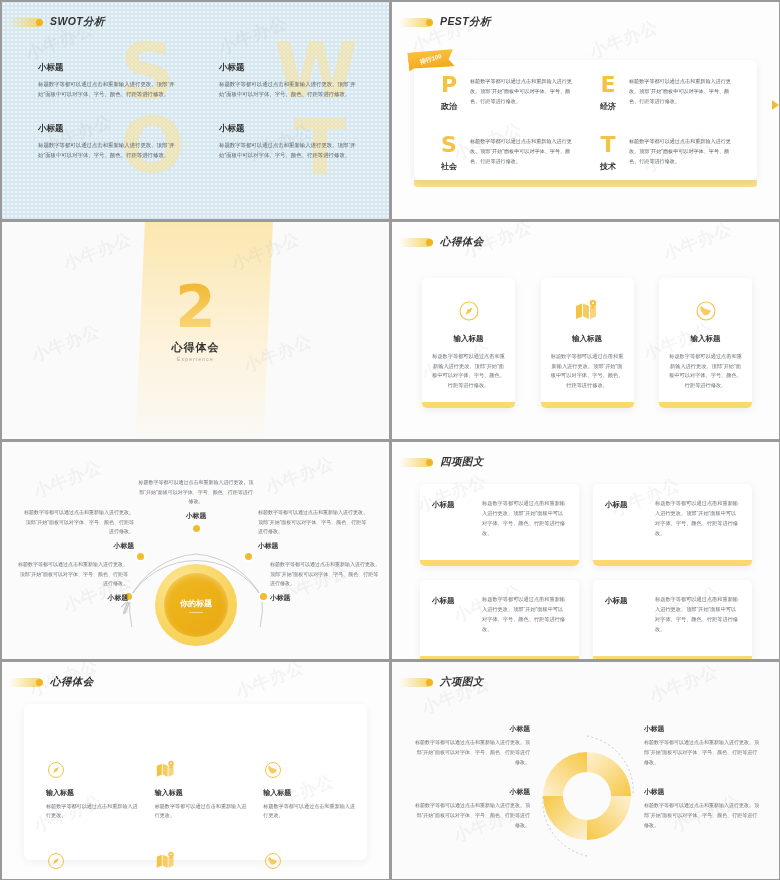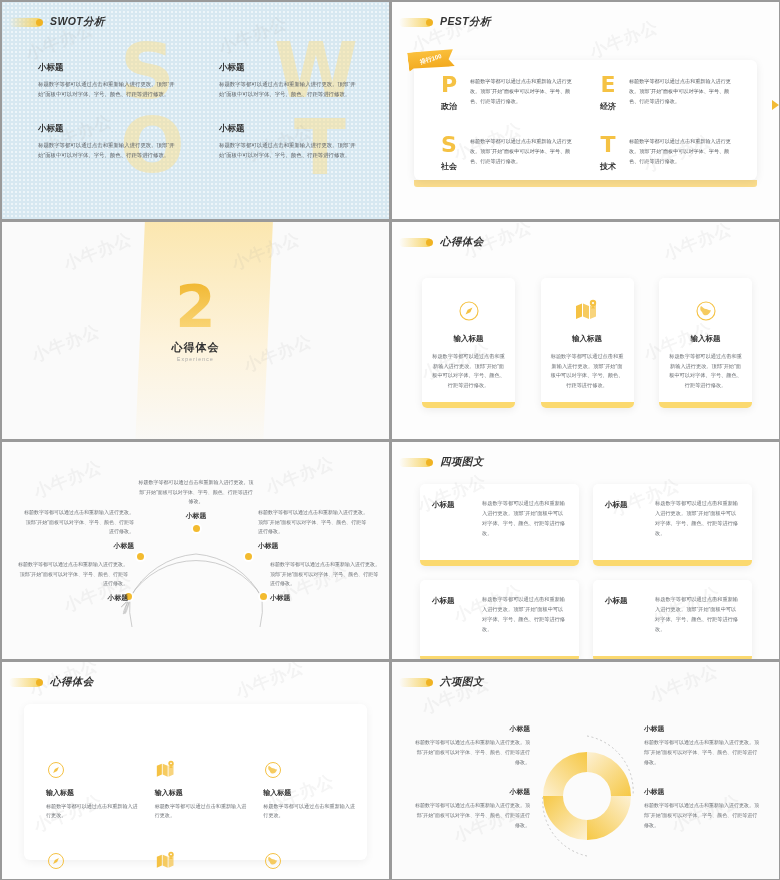--- a/index.html
+++ b/index.html
@@ -465,20 +465,26 @@
       <path d="M128 156 A 84 84 0 0 0 128 157" fill="none" stroke="#b9b9b9" stroke-width=".7"></path>
       <path d="M126 158 Q 112 172 127 158" fill="none" stroke="#b9b9b9" stroke-width=".7"></path>
       <path d="M128 155 A 80 80 0 0 0 130 157" fill="none" stroke="#b9b9b9" stroke-width=".7"></path>
       <path d="M129 154 C 118 172 120 182 128 157" fill="none" stroke="#b9b9b9" stroke-width=".7"></path>
       <path d="M127 157 A 82 82 0 0 0 129 157" fill="none" stroke="#b9b9b9" stroke-width=".7"></path>
       <path d="M194 112 A 82 82 0 0 0 128 156" fill="none" stroke="#b9b9b9" stroke-width=".7"></path>
       <path d="M194 112 A 82 82 0 0 1 260 156" fill="none" stroke="#b9b9b9" stroke-width=".7"></path>
       <path d="M128 156 A 82 82 0 0 0 130 185" fill="none" stroke="#b9b9b9" stroke-width=".7"></path>
       <path d="M260 156 A 82 82 0 0 1 258 185" fill="none" stroke="#b9b9b9" stroke-width=".7"></path>
     </svg>
+    <div class="rcenter">
+      <div class="inner">
+        <b>你的标题</b>
+        <i></i>
+      </div>
+    </div>
 
     <div class="rnode" style="left:191px;top:83px"></div>
     <div class="rnode" style="left:135px;top:111px"></div>
     <div class="rnode" style="left:243px;top:111px"></div>
     <div class="rnode" style="left:123px;top:151px"></div>
     <div class="rnode" style="left:258px;top:151px"></div>
 
     <div class="rtxt r-left" style="left:136px;top:36px;width:116px;text-align:center">
       <p>标题数字等都可以通过点击和重新输入进行更改。顶部“开始”面板可以对字体、字号、颜色、行距等进行修改。</p>
       <h5 style="margin-top:4px">小标题</h5>

